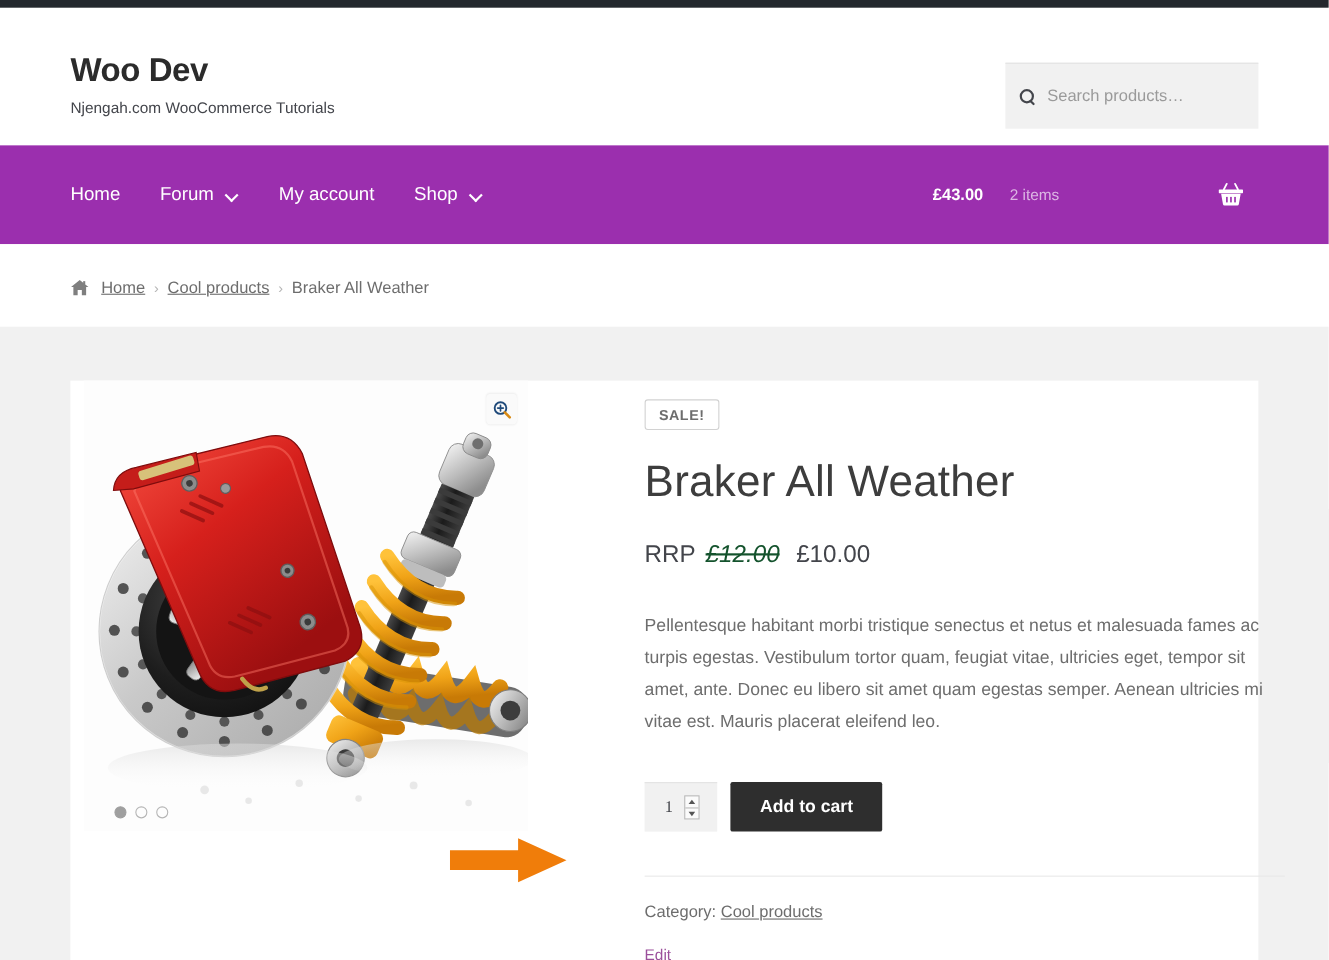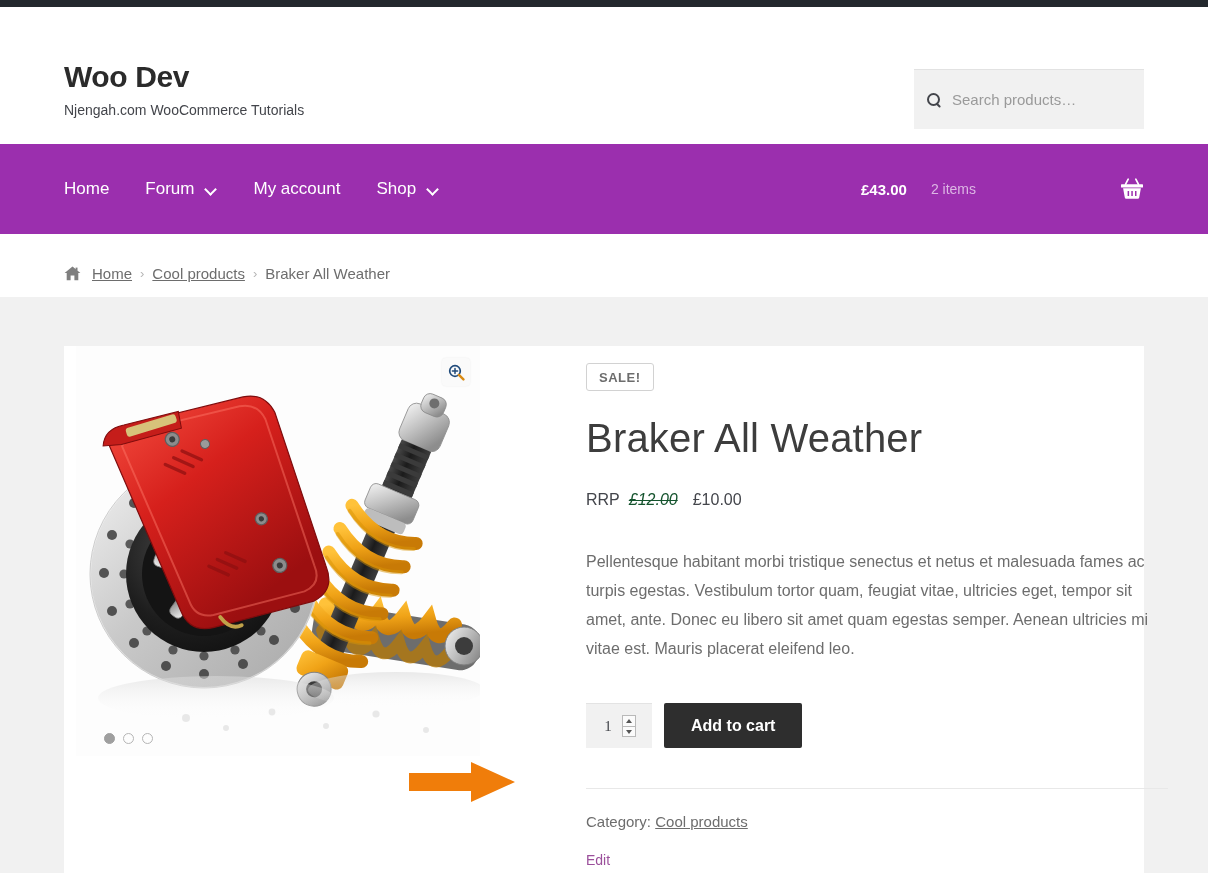--- a/index.html
+++ b/index.html
@@ -24,21 +24,21 @@
   }
 
   
   .site-header {
     background: #ffffff;
     height: 121px;
     position: relative;
   }
   .header-inner {
     width: 1080px;
-    margin: 16px auto;
+    margin: 4px auto;
     position: relative;
     height: 100%;
   }
   .brand {
     position: absolute;
     left: 0;
     top: 39px;
   }
   .site-title {
     font-size: 30px;
@@ -145,21 +145,21 @@
     content: "";
     position: absolute;
     left: 0; top: 1px;
     width: 7px; height: 7px;
     border-right: 2.6px solid #fff;
     border-bottom: 2.6px solid #fff;
     transform: rotate(45deg);
   }
   .cart-area {
     position: absolute;
-    right: 0;
+    right: 13px;
     display: flex;
     align-items: center;
   }
   .cart-amount {
     color: #ffffff;
     font-size: 15px;
     font-weight: bold;
   }
   .cart-count {
     color: #dcb6e4;
@@ -302,21 +302,21 @@
   .product-title {
     font-size: 40px;
     font-weight: 300;
     color: #3d3d3d;
     margin: 24px 0 0;
     line-height: 1.15;
     letter-spacing: 0.2px;
   }
   .price-row {
     margin-top: 30px;
-    font-size: 16px;
+    font-size: 22px;
     color: #43454b;
     display: flex;
     align-items: flex-start;
   }
   .rrp-label { color: #43454b; margin-right: 9px; }
   .price-old {
     color: #14532d;
     text-decoration: line-through;
     margin-right: 15px;
     font-style: italic;

